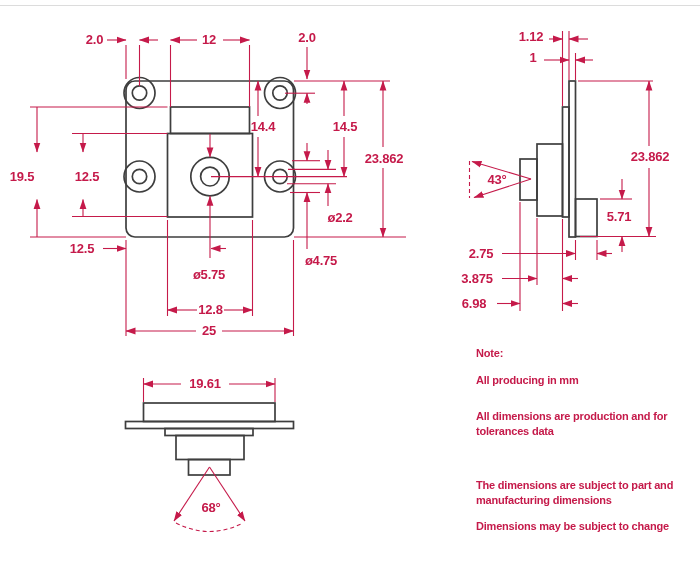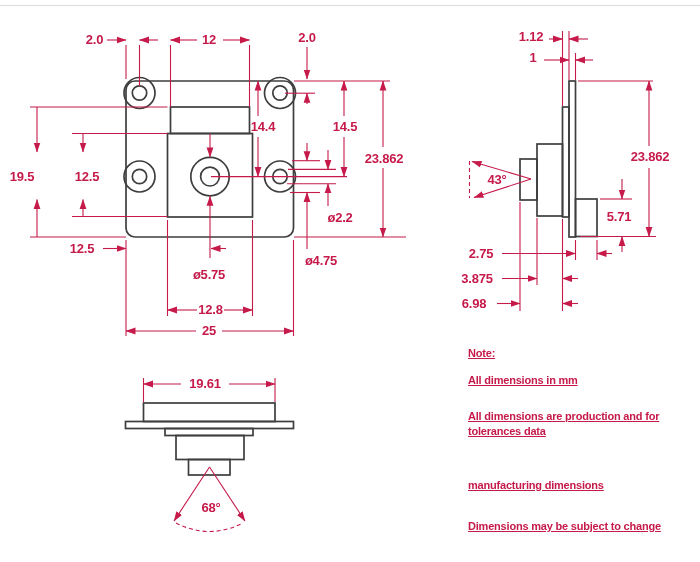--- a/index.html
+++ b/index.html
@@ -6,21 +6,21 @@
   #page{position:relative;width:700px;height:562px;background:#ffffff;overflow:hidden;
         font-family:"Liberation Sans",sans-serif;}
   #divider{position:absolute;left:0;top:5px;width:700px;height:1px;background:#dcdcdc;}
   svg text{font-family:"Liberation Sans",sans-serif;font-weight:bold;font-size:13px;
            fill:#c51a4a;letter-spacing:-0.2px;}
   .dark{stroke:#3e3e3e;stroke-width:1.7;fill:none;}
   .red{stroke:#c51a4a;stroke-width:1.1;fill:none;}
   .red-dash{stroke:#c51a4a;stroke-width:1.1;fill:none;stroke-dasharray:4 3;}
   #notes{position:absolute;left:464px;top:0;width:230px;color:#c51a4a;
          font-weight:bold;font-size:11px;letter-spacing:-0.2px;line-height:14.6px;}
-  .note-block{position:absolute;left:4px;text-decoration:underline;}
+  .note-block{position:absolute;left:12px;}
 </style>
 </head>
 <body>
 
 <div id="page">
   <div id="divider"></div>
 
   <svg width="700" height="562" viewBox="0 0 700 562">
     <defs>
       <marker id="ah" viewBox="0 0 10 8" refX="9.5" refY="4" markerWidth="10" markerHeight="8" markerUnits="userSpaceOnUse" orient="auto-start-reverse">
@@ -200,23 +200,24 @@
       <line class="red" x1="209.5" y1="467" x2="174" y2="521" marker-end="url(#ah)"></line>
       <line class="red" x1="209.5" y1="467" x2="245" y2="521" marker-end="url(#ah)"></line>
       <path class="red-dash" d="M176,523 Q209.5,540 243,523"></path>
       <text x="211" y="512" text-anchor="middle">68°</text>
     </g>
   </svg>
 
   
   <div id="notes">
     <div class="note-block" style="top:346px">Note:</div>
-    <div class="note-block" style="top:373px">All dimensions in mm</div>
+    <div class="note-block" style="top:373px">All producing in mm</div>
     <div class="note-block" style="top:409px">
       <div>All dimensions are production and for</div>
       <div>tolerances data</div>
     </div>
     <div class="note-block" style="top:478px">
+      <div>The dimensions are subject to part and</div>
       <div>manufacturing dimensions</div>
     </div>
     <div class="note-block" style="top:519px">Dimensions may be subject to change</div>
   </div>
 </div>
 
 </body></html>

